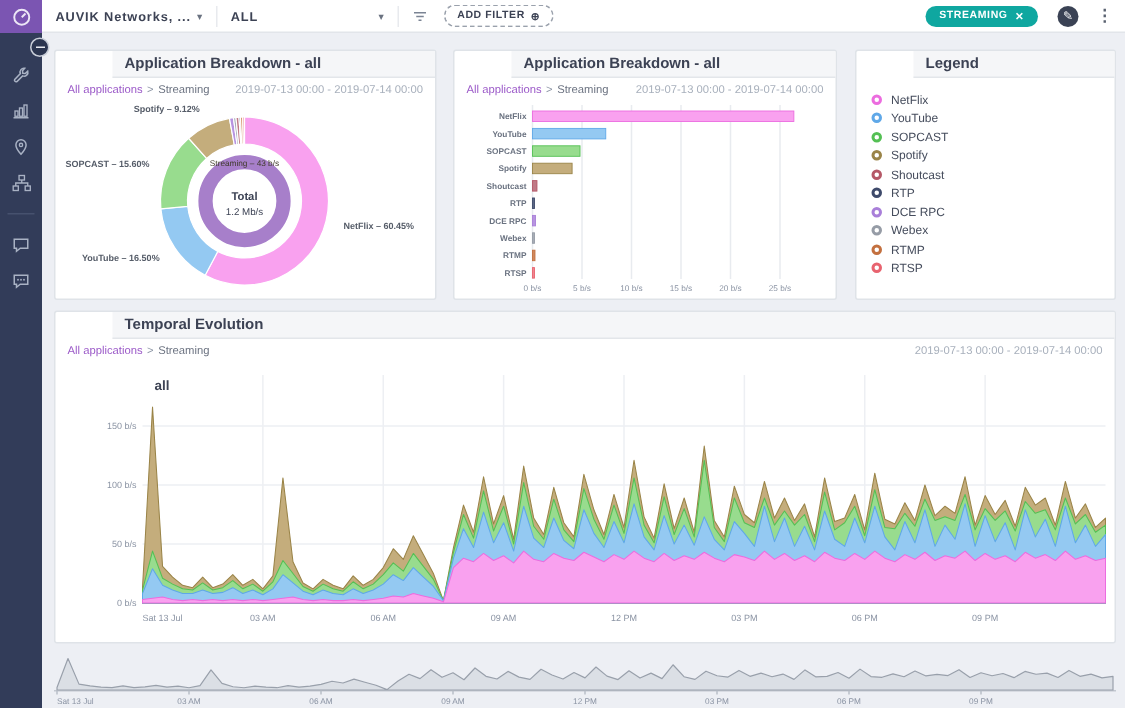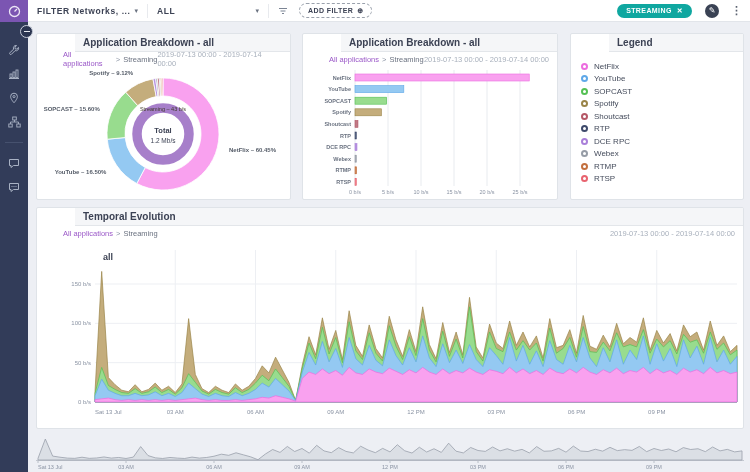--- a/index.html
+++ b/index.html
@@ -30,21 +30,21 @@
   #collapse-toggle { left:20px; top:25px; width:13px; height:13px; border-radius:50%;
     background:#2b3550; border:1.5px solid #c9ced9; z-index:7; display:flex; align-items:center; justify-content:center; }
   #collapse-toggle i { display:block; width:6px; height:1.5px; background:#e8eaf0; }
 
   
   .panel { position:absolute; background:#fff; border:1px solid #dfe3e8; border-radius:2px; }
   .panel-h { height:18px; background:#f5f6f8; border-bottom:1px solid #e3e6ea;
     display:flex; align-items:center; padding:0 8px;margin-left:38px; }
   .panel-h .t { font-size:10px; font-weight:bold; color:#3c4254; }
   .subrow { height:14px; display:flex; align-items:center; padding:0 8px; font-size:7.5px; }
-  .bc-link { color:#9b59c8; cursor:pointer;margin-left:18px; }
+  .bc-link { color:#9b59c8; cursor:pointer; }
   .bc-sep { color:#8a93a3; margin:0 3px; }
   .bc-cur { color:#6b7280; }
   .subrow .range { margin-left:auto; color:#a8b0bc; }
 
   #p-donut   { left:36px;  top:33px;  width:255px; height:167px; }
   #p-bars    { left:302px; top:33px;  width:256px; height:167px; }
   #p-legend  { left:570px; top:33px;  width:174px; height:167px; }
   #p-temporal{ left:36px;  top:207px; width:708px; height:222px; }
   #mini-wrap { left:36px;  top:435px; width:708px; height:36px; }
 
@@ -122,21 +122,21 @@
         </svg>
     </span>
   </div>
 </div>
 <div id="collapse-toggle" class="abs">
     <i></i>
   </div>
 
 <div id="topbar" class="abs">
   <div class="tb-item">
-    <span class="tb-label">FILTER Networks, ...</span>
+    <span class="tb-label">AUVIK Networks, ...</span>
     <span class="caret">▾</span>
   </div>
   <div class="tb-sep"></div>
   <div class="tb-item" style="width:120px; justify-content:space-between;">
     <span class="tb-label">ALL</span>
     <span class="caret">▾</span>
   </div>
   <div class="tb-sep"></div>
   <div class="tb-item">
     <span>

